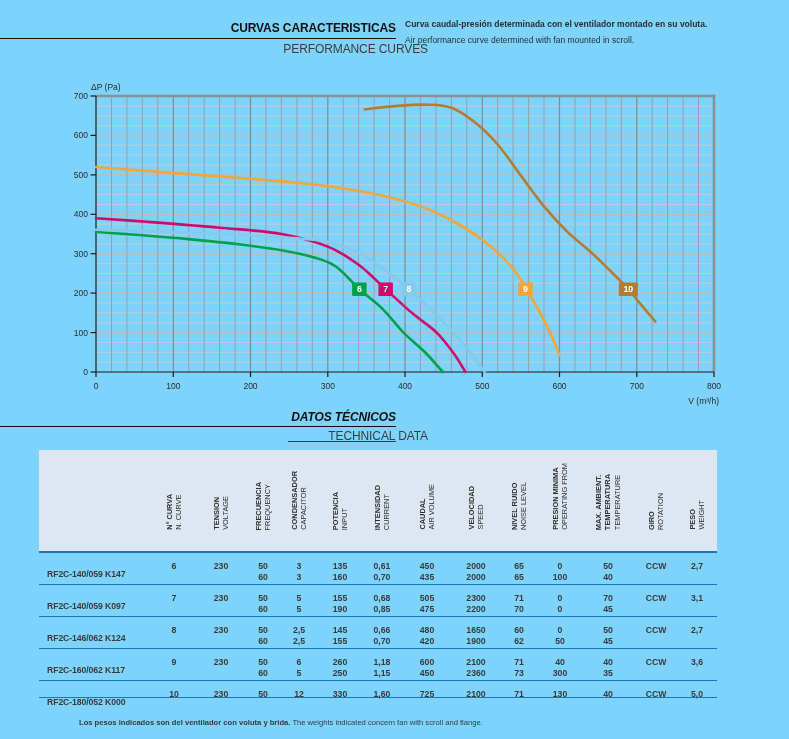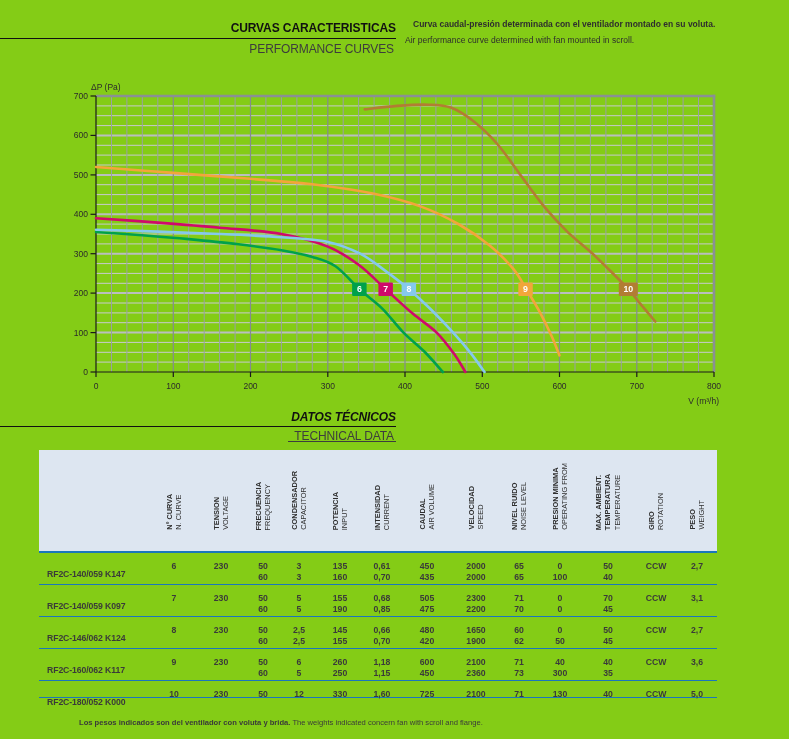--- a/index.html
+++ b/index.html
@@ -1,26 +1,26 @@
 <!DOCTYPE html>
 <html><head>
 <meta charset="utf-8">
 <style>
   html,body{margin:0;padding:0;background:#fff;}
-  .page{position:relative;width:789px;height:739px;background:#84cc16;overflow:hidden;
+  .page{position:relative;width:789px;height:739px;background:#7dd3fc;overflow:hidden;
         font-family:"Liberation Sans",sans-serif;color:#333;}
   
   .sec-title{position:absolute;left:0;width:396px;text-align:right;font-size:12px;
              font-weight:bold;color:#111;letter-spacing:-0.1px;}
   .sec-rule{position:absolute;left:0;width:396px;height:0;border-top:1.6px solid #111;}
   .sec-sub{position:absolute;left:0;width:394px;text-align:right;font-size:12px;
-           font-weight:normal;color:#3d3d3d;letter-spacing:-0.1px;}
+           font-weight:normal;color:#3d3d3d;letter-spacing:-0.1px;padding-left:34px;}
   .sub-rule{position:absolute;height:0;border-top:1px solid #3d3d3d;}
   .desc{position:absolute;left:405px;top:19px;width:345px;font-size:8.5px;line-height:1.22;color:#2e2e2e;}
-  .desc .es{font-weight:bold;margin:0 0 6px 8px;}
+  .desc .es{font-weight:bold;margin:0 0 6px 0;}
   .desc .en{font-weight:normal;margin:0;}
   
   #chart-svg{position:absolute;left:0;top:80px;}
   
   .ttable{position:absolute;left:39px;top:450px;width:678px;}
   .band{position:relative;width:678px;height:101px;background:#dde6f1;border-bottom:2px solid #1a76bc;}
   .intro{position:absolute;left:8px;top:6px;width:124px;font-size:8px;line-height:1.3;color:#2e2e2e;}
   .intro .es{font-weight:bold;margin:0;}
   .intro .en{font-weight:normal;margin:0;}
   .rot-cell{position:absolute;top:2px;bottom:21px;display:flex;align-items:flex-end;justify-content:center;}

